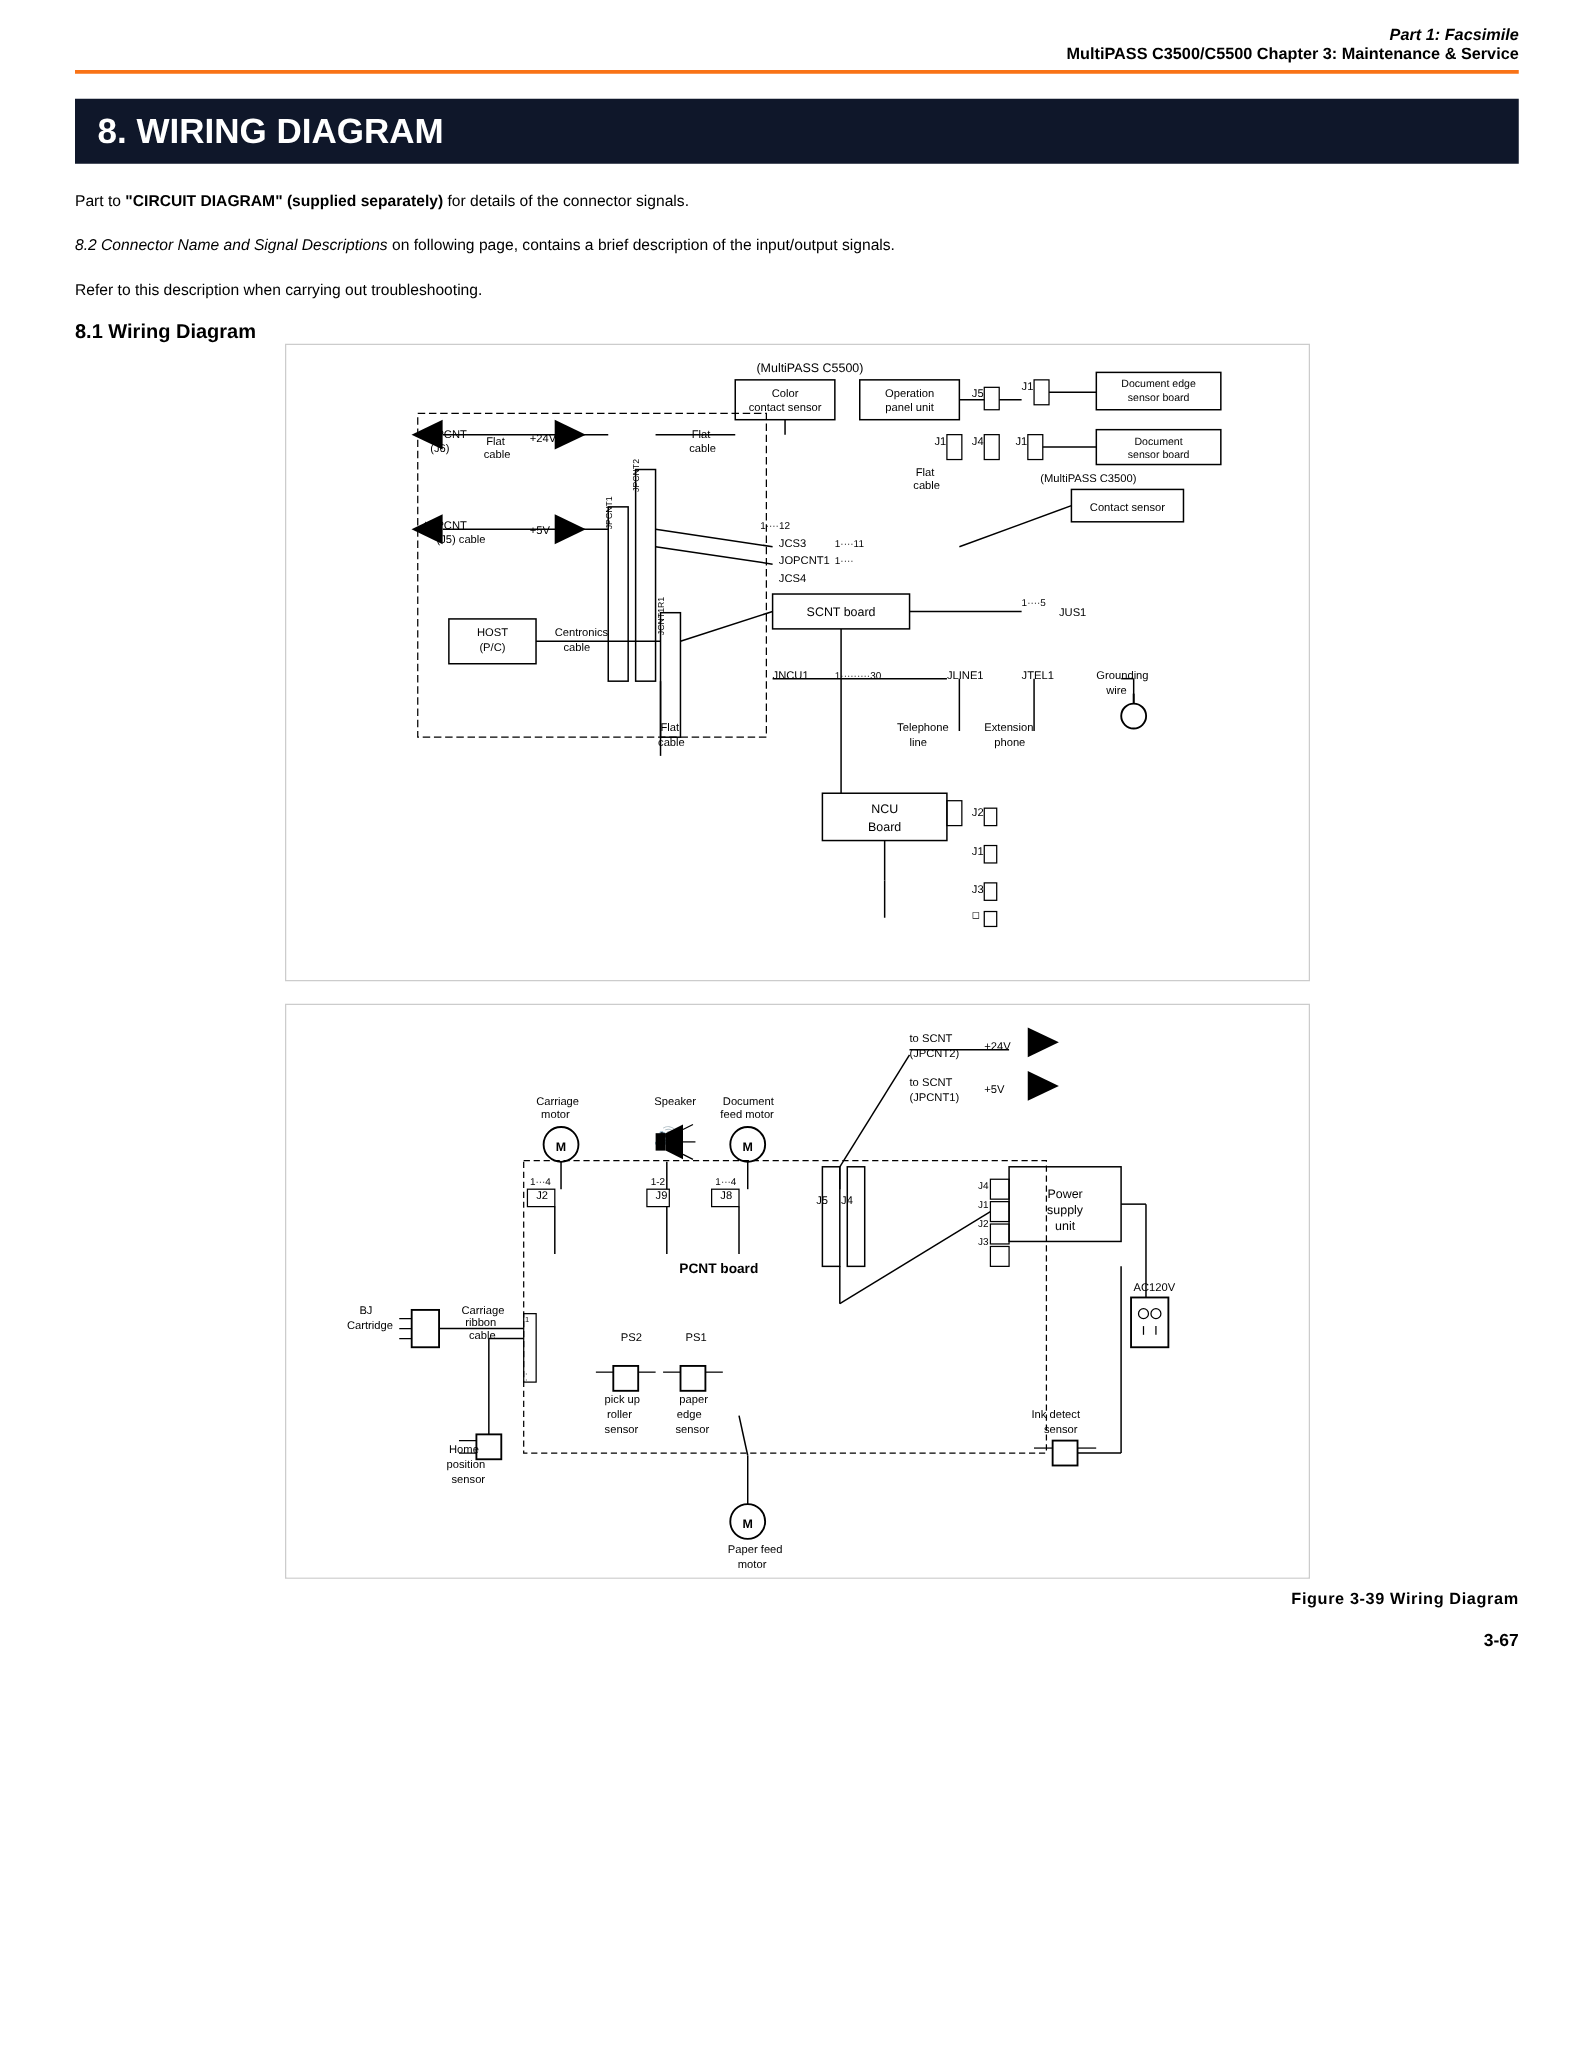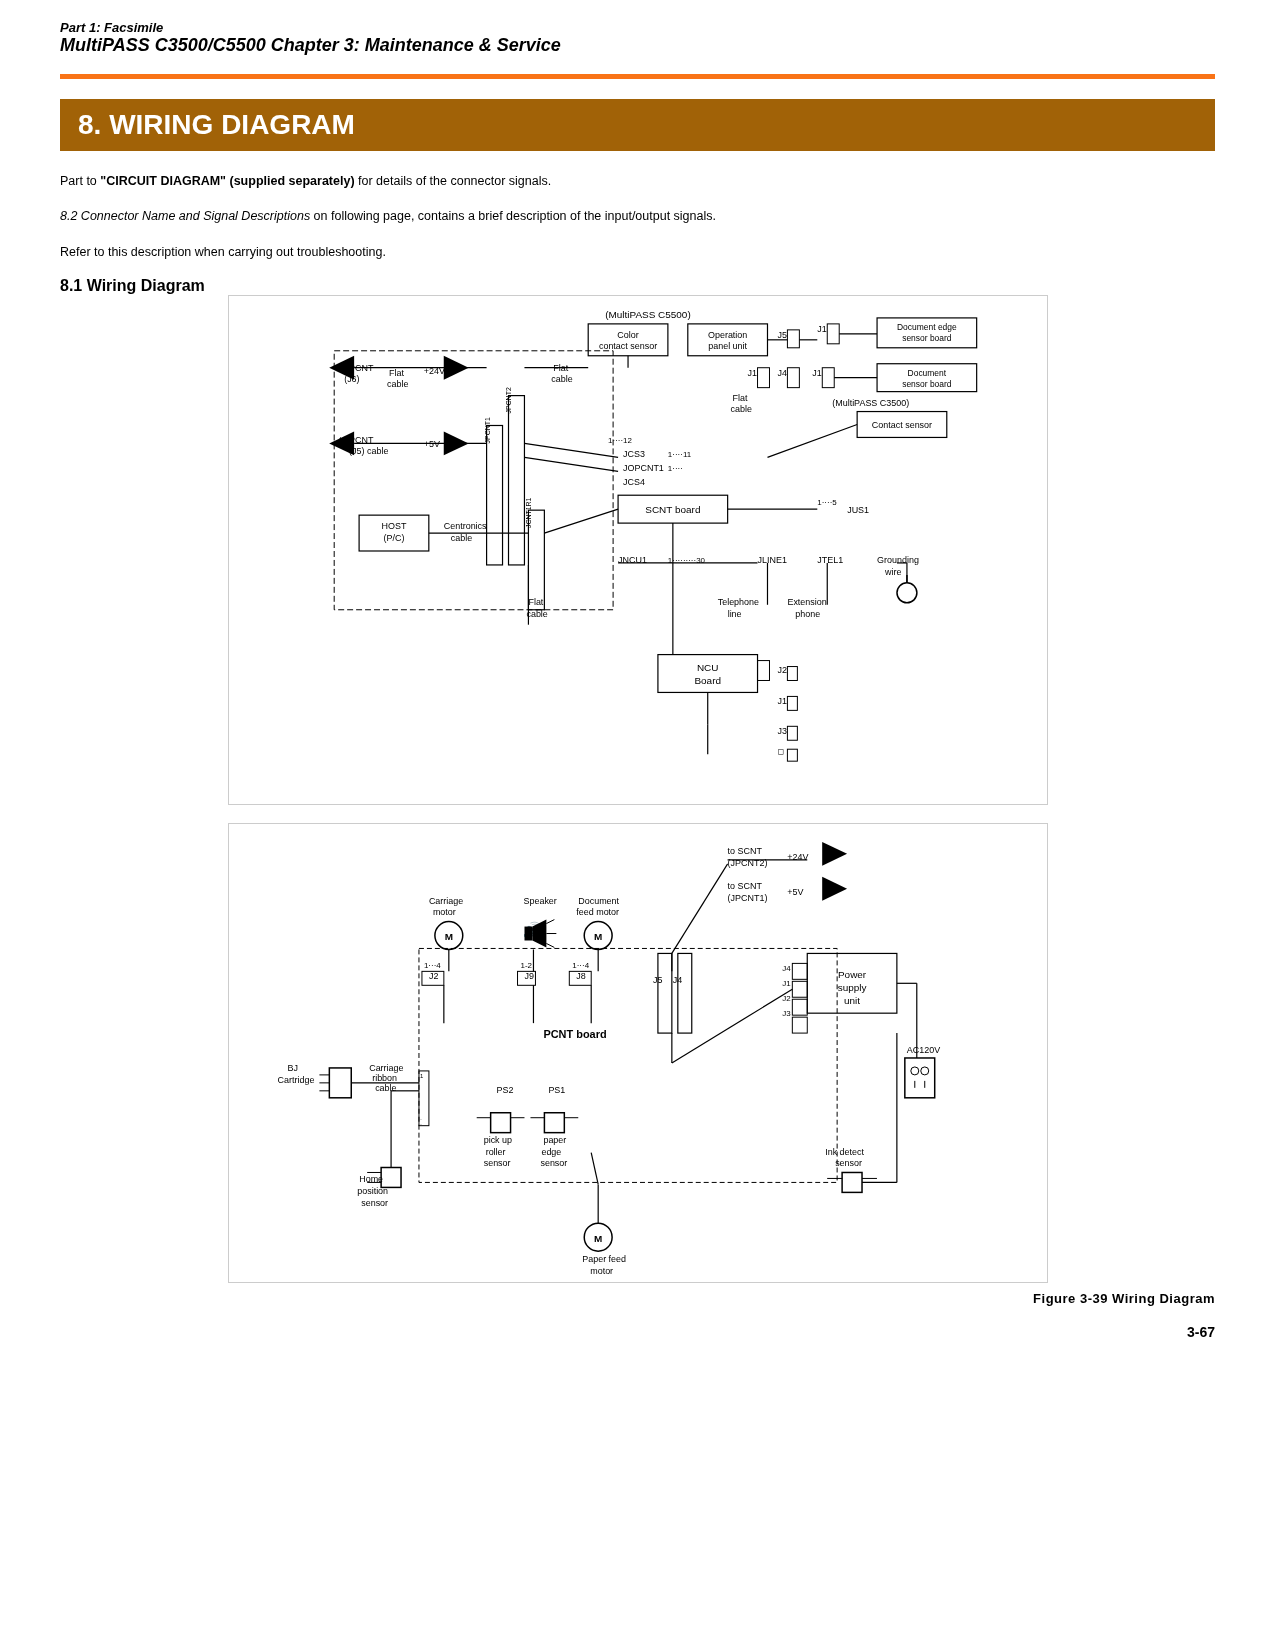--- a/index.html
+++ b/index.html
@@ -11,37 +11,36 @@
       font-size: 13px;
       color: #000;
     }
     .page {
       width: 1275px;
       min-height: 1650px;
       padding: 20px 60px 40px 60px;
       position: relative;
     }
     .header {
-      text-align: left;
-      border-bottom: 5px solid #f97316;
-      padding-bottom: 18px;
+      text-align: right;
+      border-bottom: 3px solid #f97316;
+      padding-bottom: 6px;
       margin-bottom: 20px;
     }
     .header-line1 {
       font-style: italic;
       font-weight: bold;
       font-size: 13px;
     }
     .header-line2 {
-      font-style: italic;
-      font-weight: bold;
-      font-size: 18px;
+      font-weight: bold;
+      font-size: 13px;
     }
     .chapter-title {
-      background: #a16207;
+      background: #0f172a;
       color: #fff;
       font-size: 28px;
       font-weight: bold;
       padding: 10px 18px;
       margin-bottom: 20px;
     }
     .intro-text {
       font-size: 12.5px;
       line-height: 1.7;
       margin-bottom: 14px;

